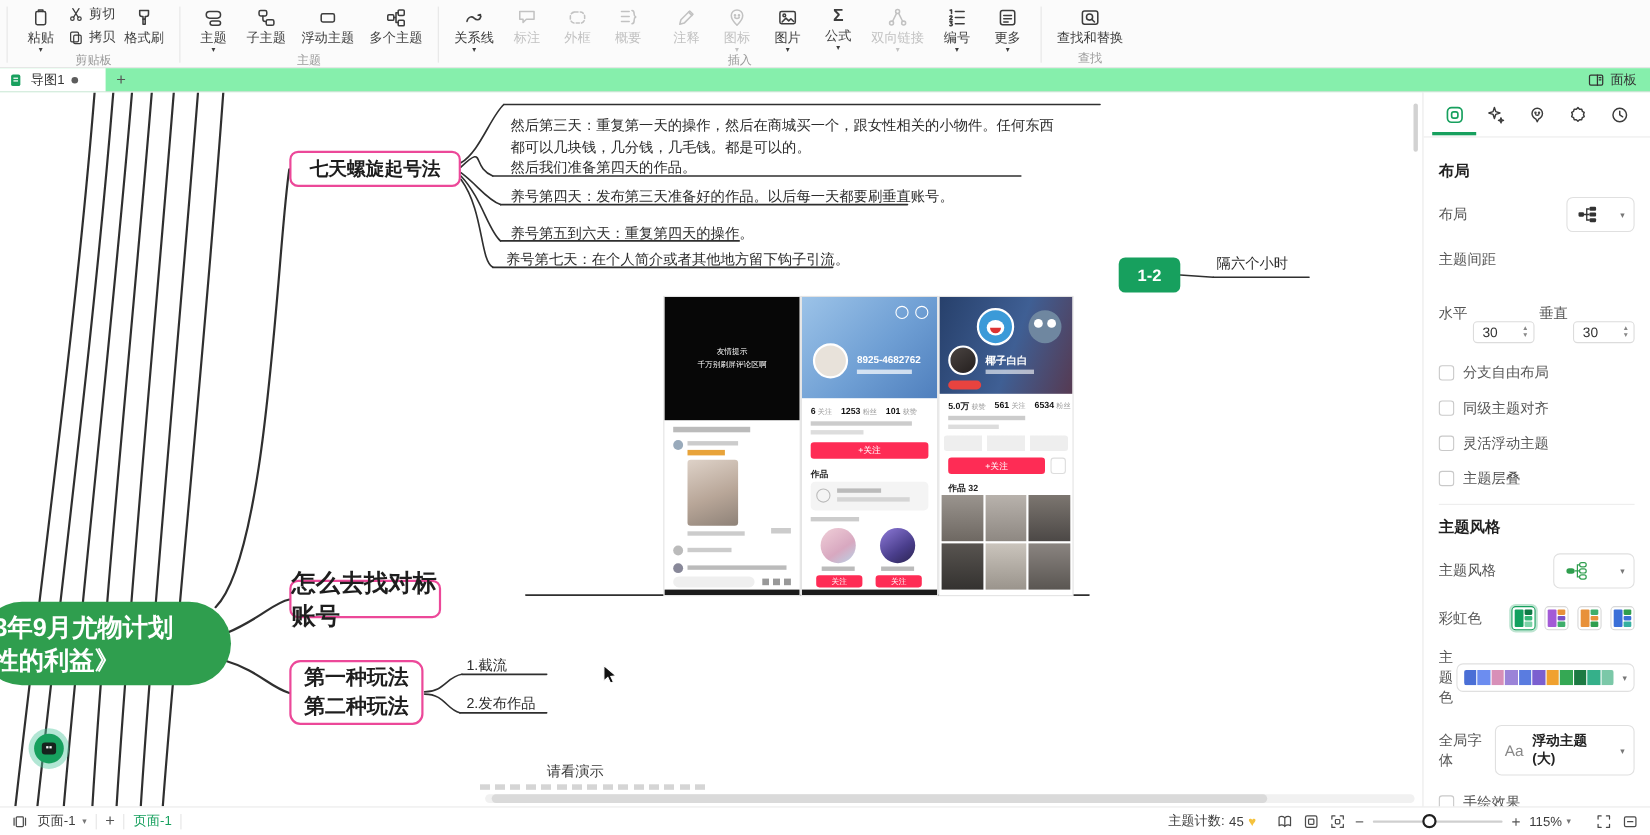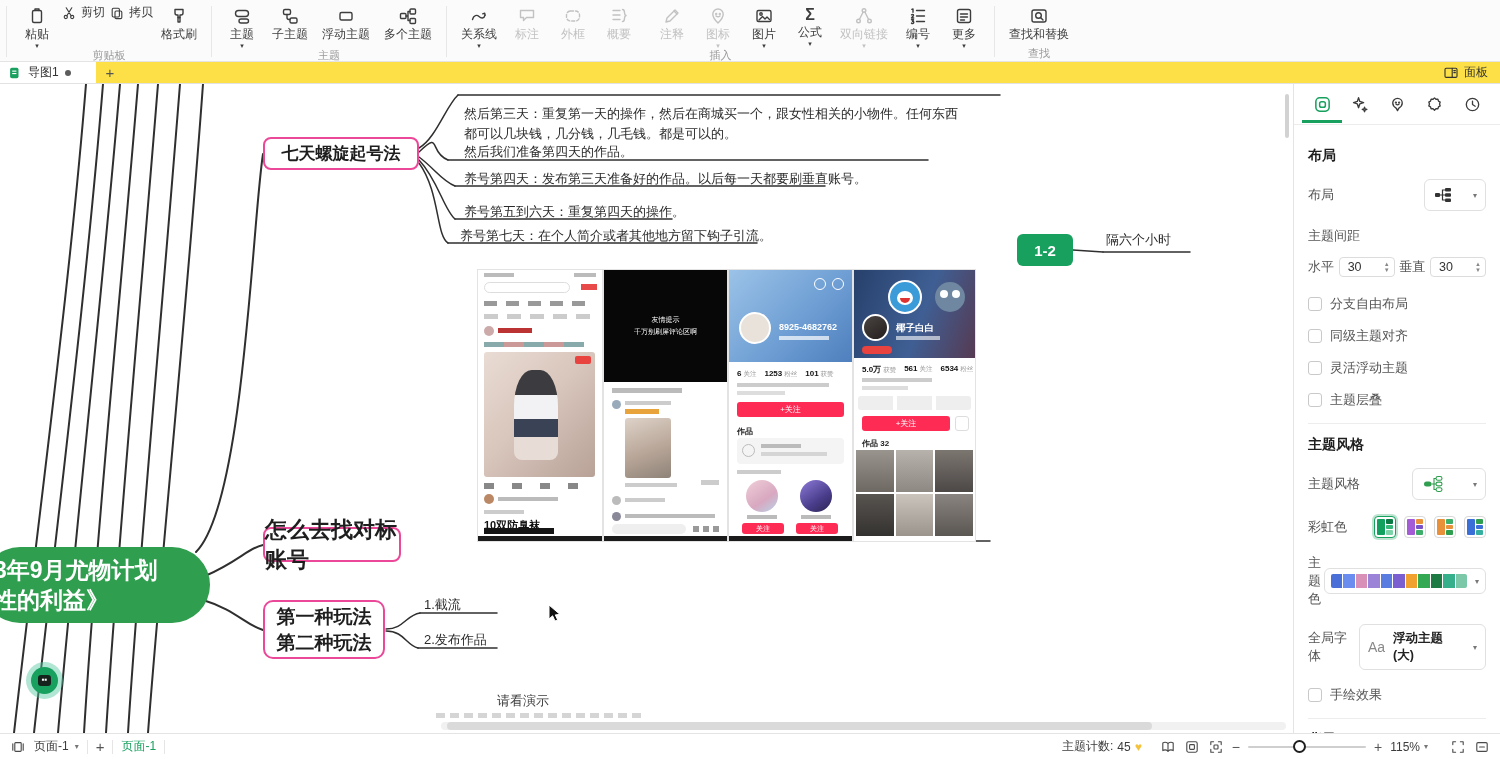--- a/index.html
+++ b/index.html
@@ -12,28 +12,28 @@
     display:flex; align-items:stretch; padding:2px 4px 0 4px; }
   .tgroup { display:flex; flex-direction:column; align-items:center; padding:0 6px; }
   .titems { display:flex; align-items:flex-start; gap:2px; flex:1; }
   .tglabel { font-size:11px; color:#9a9a9a; padding-bottom:2px; line-height:12px; }
   .tbtn { display:flex; flex-direction:column; align-items:center; gap:2px; padding:4px 6px 1px 6px;
     border:none; background:transparent; color:#3d3d3d; font-size:12px; line-height:13px; cursor:pointer;
     border-radius:4px; min-width:44px; font-family:inherit; }
   .tbtn.active { background:#e9e9e9; }
   .tbtn.disabled { color:#c2c2c2; }
   .tbtn .dd { font-size:7px; color:inherit; line-height:5px; }
-  .tminicol { display:flex; flex-direction:row; justify-content:center; gap:4px; padding-top:2px; }
+  .tminicol { display:flex; flex-direction:column; justify-content:center; gap:4px; padding-top:2px; }
   .tmini { display:flex; align-items:center; gap:4px; border:none; background:transparent;
     color:#3d3d3d; font-size:12px; cursor:pointer; font-family:inherit; }
   .tdiv { width:1px; background:#e7e7e7; margin:4px 2px; }
   .sigma { font-size:16px; font-weight:600; line-height:18px; }
 
   
-  #tabbar { height:22px; background:#fde047; display:flex; align-items:stretch; border-bottom:1px solid #e2e2e2; }
+  #tabbar { height:22px; background:#86efac; display:flex; align-items:stretch; border-bottom:1px solid #e2e2e2; }
   #doc-tab { width:96px; background:#fff; display:flex; align-items:center; gap:6px; padding:0 8px; font-size:12px; color:#333; }
   #tab-add { width:28px; display:flex; align-items:center; justify-content:center; font-size:15px; color:#555; cursor:pointer; }
   #panel-btn { margin-left:auto; display:flex; align-items:center; gap:5px; padding:0 12px; font-size:12px; color:#333; cursor:pointer; }
   .dot { width:6px; height:6px; border-radius:50%; background:#5c5c5c; }
 
   
   #main { position:relative; display:flex; height:649px; }
   #canvas { position:relative; width:1293px; height:649px; background:#fff; overflow:hidden; }
   #mapsvg { position:absolute; left:0; top:0; }
 
@@ -74,21 +74,21 @@
   .sb-tab.sel { color:#17a05e; }
   .sb-tab.sel::after { content:""; position:absolute; left:-8px; right:-8px; bottom:0; height:3px; background:#17a05e; }
   .sb-body { padding:14px 14px 0 14px; }
   .sb-h { font-size:14px; font-weight:700; color:#1f1f1f; margin:8px 0 14px; }
   .sb-row { display:flex; align-items:center; justify-content:space-between; margin-bottom:16px; }
   .sb-label { font-size:13px; color:#555; }
   .drop { display:flex; align-items:center; gap:8px; border:1px solid #e0e0e0; border-radius:6px;
     background:#fff; padding:5px 8px; cursor:pointer; }
   .chev { font-size:8px; color:#777; }
   .spin { display:flex; align-items:center; border:1px solid #dcdcdc; border-radius:4px; background:#fff;
-    padding:2px 4px 2px 8px; gap:6px; width:56px; justify-content:space-between; }
+    padding:2px 4px 2px 8px; gap:6px; width:56px; justify-content:space-between;margin-top:35px; }
   .spin b { font-size:12.5px; color:#333; font-weight:400; }
   .spin .arr { display:flex; flex-direction:column; font-size:6px; color:#888; line-height:6px; }
   .chk { display:flex; align-items:center; gap:8px; margin-bottom:14px; cursor:pointer; }
   .box { width:14px; height:14px; border:1px solid #c9c9c9; border-radius:3px; background:#fff; }
   .chk i { font-style:normal; font-size:13px; color:#555; }
   .sb-div { height:1px; background:#ededed; margin:2px 0 12px; }
   .swatches { display:flex; gap:8px; }
   .sw { width:22px; height:22px; border:1px solid #d8d8d8; border-radius:4px; padding:2px; display:flex; gap:1px; cursor:pointer; background:#fff; }
   .sw.sel { box-shadow:0 0 0 2px #bfe5d2; border-color:#17a05e; }
   .sw .l { flex:1; border-radius:1px; }
@@ -371,42 +371,20 @@
     </div>
     <div id="root-node">
       <span>3年9月尤物计划</span>
       <span>性的利益》</span>
     </div>
     <div id="node-12">1-2</div>
     <div id="collapse-badge">
         <b>▪▪</b>
       </div>
 
-    <div class="shot" style="left:478px;width:124px">
-      <div style="position:absolute;left:6px;top:3px;width:30px;height:4px;background:#bbb"></div>
-      <div style="position:absolute;right:6px;top:3px;width:22px;height:4px;background:#bbb"></div>
-      <div style="position:absolute;left:6px;top:12px;width:86px;height:11px;border:1px solid #ddd;border-radius:6px"></div>
-      <div style="position:absolute;right:5px;top:14px;width:16px;height:6px;background:#e84a4a"></div>
-      <div class="bars" style="position:absolute;left:6px;top:31px;width:110px;height:5px;background-image:none;background:repeating-linear-gradient(90deg,#999 0 13px,transparent 13px 22px)"></div>
-      <div style="position:absolute;left:6px;top:44px;width:110px;height:5px;background:repeating-linear-gradient(90deg,#ccc 0 14px,transparent 14px 23px)"></div>
-      <div style="position:absolute;left:6px;top:56px;width:10px;height:10px;border-radius:50%;background:#caa"></div>
-      <div style="position:absolute;left:20px;top:58px;width:34px;height:5px;background:#b33"></div>
-      <div style="position:absolute;left:6px;top:72px;width:100px;height:5px;background:repeating-linear-gradient(90deg,#8aa 0 20px,#c99 20px 40px)"></div>
-      <div style="position:absolute;left:6px;top:82px;width:111px;height:125px;border-radius:3px;background:linear-gradient(135deg,#e9dcd4 0%,#d9c6bc 45%,#bda headache 100%);background:linear-gradient(135deg,#e9dcd4,#d9c6bc 45%,#b8a298)">
-        <div style="position:absolute;right:4px;top:4px;width:16px;height:8px;background:#e8433f;border-radius:2px"></div>
-        <div style="position:absolute;left:30px;top:18px;width:44px;height:90px;border-radius:40% 40% 8px 8px;background:linear-gradient(#3c3c40 0 28%,#f2f2f4 28% 55%,#3a4256 55% 75%,#e8dcd6 75%)"></div>
-      </div>
-      <div style="position:absolute;left:6px;top:213px;width:111px;height:6px;background:repeating-linear-gradient(90deg,#888 0 10px,transparent 10px 28px)"></div>
-      <div style="position:absolute;left:6px;top:224px;width:10px;height:10px;border-radius:50%;background:#b86"></div>
-      <div style="position:absolute;left:20px;top:227px;width:60px;height:4px;background:#bbb"></div>
-      <div style="position:absolute;left:6px;top:240px;width:40px;height:4px;background:#ccc"></div>
-      <div style="position:absolute;left:6px;top:248px;font-size:11px;font-weight:700;color:#111">10双防臭袜</div>
-      <div style="position:absolute;left:6px;bottom:7px;width:70px;height:6px;background:#151515"></div>
-      <div class="hstrip"></div>
-    </div>
 
     <div class="shot" style="left:604px;width:123px">
       <div style="position:absolute;left:0;top:0;width:100%;height:112px;background:#070707;display:flex;flex-direction:column;align-items:center;justify-content:center;gap:2px">
         <span style="color:#fff;font-size:7px">友情提示</span>
         <span style="color:#fff;font-size:7px">千万别刷屏评论区啊</span>
       </div>
       <div style="position:absolute;left:8px;top:118px;width:70px;height:5px;background:#bbb"></div>
       <div style="position:absolute;left:8px;top:130px;width:9px;height:9px;border-radius:50%;background:#9ab"></div>
       <div style="position:absolute;left:21px;top:131px;width:46px;height:4px;background:#ccc"></div>
       <div style="position:absolute;left:21px;top:139px;width:34px;height:5px;background:#e8a33a"></div>

